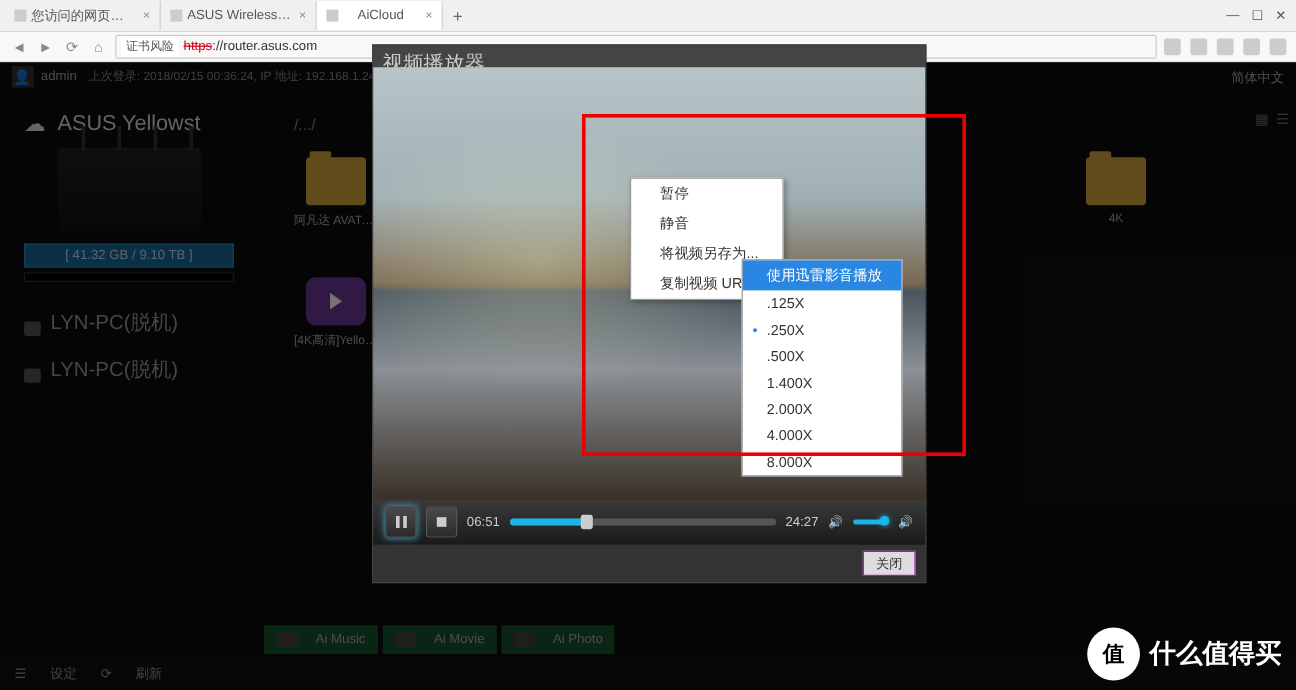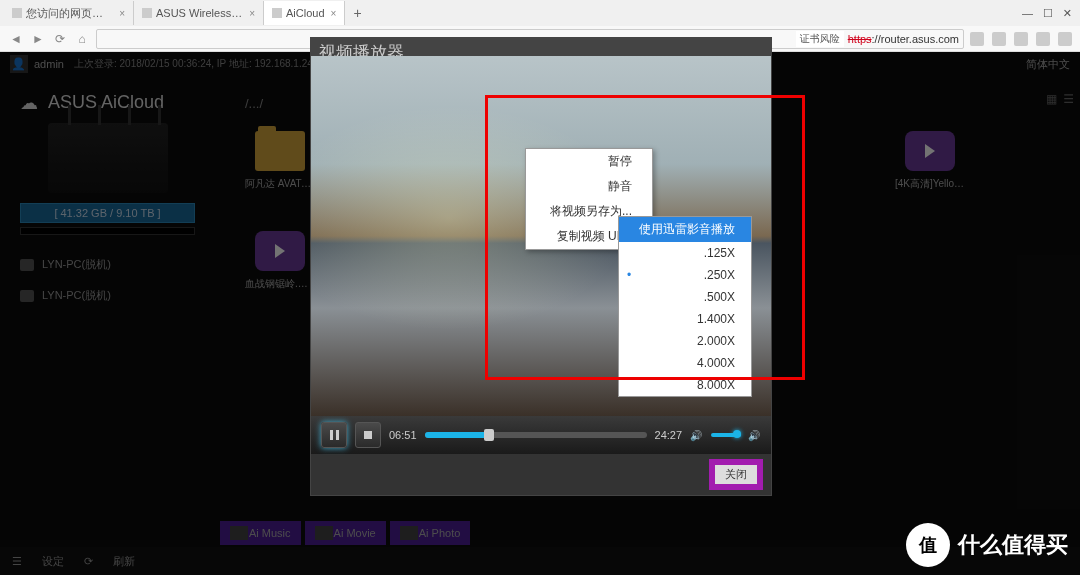--- a/index.html
+++ b/index.html
@@ -1,30 +1,30 @@
 <!DOCTYPE html>
 <html><head>
 <meta charset="utf-8">
 <style>
 * { margin: 0; padding: 0; box-sizing: border-box; font-family: Arial, "Microsoft YaHei", sans-serif; }
 body { width: 1080px; height: 575px; background: #1a1a1a; overflow: hidden; position: relative; }
 
 
 .browser-tabs { height: 26px; background: #f0f0f0; display: flex; align-items: center; padding-left: 4px; }
 .tab { display: flex; align-items: center; padding: 4px 8px; font-size: 11px; color: #555; border-right: 1px solid #ccc; max-width: 130px; height: 24px; }
-.tab.active { background: #fff; }
+.tab.active { background: #fff; gap: 12px; }
 .tab-icon { width: 10px; height: 10px; background: #ccc; margin-right: 4px; flex-shrink: 0; }
 .tab-label { white-space: nowrap; overflow: hidden; text-overflow: ellipsis; }
 .tab-close { margin-left: 6px; color: #888; font-size: 10px; }
 .tab-add { padding: 0 8px; color: #666; font-size: 14px; }
 .window-controls { margin-left: auto; display: flex; gap: 10px; padding-right: 8px; color: #555; font-size: 11px; }
 
 .address-bar { height: 26px; background: #f8f8f8; display: flex; align-items: center; padding: 0 8px; gap: 6px; border-bottom: 1px solid #ddd; }
 .nav-btn { width: 16px; height: 16px; color: #888; display: flex; align-items: center; justify-content: center; font-size: 12px; }
-.url-box { flex: 1; display: flex; align-items: center; height: 20px; border: 1px solid #ccc; border-radius: 2px; padding: 0 4px; font-size: 11px; justify-content: flex-end; }
+.url-box { flex: 1; display: flex; align-items: center; height: 20px; border: 1px solid #ccc; border-radius: 2px; padding: 0 4px; font-size: 11px; }
 .risk-badge { background: #fff; color: #555; padding: 1px 4px; font-size: 10px; margin-right: 4px; }
 .url-https { color: #d0021b; text-decoration: line-through; }
 .url-rest { color: #333; }
 .ext-icons { display: flex; gap: 8px; }
 .ext-icon { width: 14px; height: 14px; background: #ccc; border-radius: 2px; }
 
 
 .app { position: absolute; top: 52px; left: 0; right: 0; bottom: 0; background: #0d0d0d; }
 .dim-overlay { position: absolute; inset: 0; background: rgba(0,0,0,0.55); z-index: 2; }
 
@@ -34,35 +34,35 @@
 .lang { margin-left: auto; color: #aaa; font-size: 11px; }
 
 .app-body { display: flex; height: calc(100% - 60px); }
 .sidebar { width: 215px; padding: 10px; }
 .logo-row { display: flex; align-items: center; color: #ddd; font-size: 18px; margin: 6px 0 10px 4px; }
 .cloud-icon { width: 30px; height: 20px; margin-right: 4px; display:flex; align-items:center; justify-content:center; }
 .router-img { width: 120px; height: 70px; margin: 0 auto 10px; background: linear-gradient(#222, #111); border-radius: 4px; position: relative; }
 .router-img::before { content:""; position:absolute; top:-18px; left:20px; width:3px; height:20px; background:#333; box-shadow: 30px 0 #333, 60px 0 #333, 90px 0 #333; }
 .storage-badge { background: #1a6b9c; color: #cde; text-align: center; font-size: 11px; padding: 3px; border: 1px solid #2a8bbc; margin: 0 10px; }
 .storage-bar { height: 8px; background: #000; margin: 4px 10px 14px; border: 1px solid #333; }
-.pc-item { display:flex; align-items:center; color:#999; font-size: 11px; padding: 8px 10px; }
+.pc-item { display:flex; align-items:flex-end; color:#999; font-size: 17px; padding: 8px 10px; }
 .pc-icon { width:14px; height:12px; background:#555; margin-right:8px; border-radius:2px; }
 
 .content { flex: 1; padding: 20px 10px; position: relative; }
 .breadcrumb { color: #888; font-size: 13px; margin-bottom: 20px; margin-left: 20px; }
 .file-grid { display: flex; flex-wrap: wrap; gap: 40px 60px; padding-left: 20px; }
 .file-item { width: 70px; text-align: center; color: #aaa; font-size: 10px; }
 .folder-icon { width: 50px; height: 40px; background: #d4a73c; border-radius: 3px; margin: 0 auto 6px; position:relative; }
 .folder-icon::before { content:""; position:absolute; top:-5px; left:3px; width:18px; height:7px; background:#d4a73c; border-radius:2px 2px 0 0;}
 .video-icon { width: 50px; height: 40px; background: #6b3a9a; border-radius: 8px; margin: 0 auto 6px; display:flex; align-items:center; justify-content:center; color:#fff; }
 .play-tri { width:0; height:0; border-left:10px solid #fff; border-top:7px solid transparent; border-bottom:7px solid transparent; }
 .file-label { white-space: nowrap; overflow: hidden; text-overflow: ellipsis; }
 
 .app-footer { position: absolute; bottom: 30px; left: 220px; display: flex; gap: 4px; }
-.footer-tab { display:flex; align-items:center; gap:1px; color:#aaa; font-size:11px; padding: 5px 10px; background:#4c1d95;justify-content:center; }
+.footer-tab { display:flex; align-items:center; gap:15px; color:#aaa; font-size:11px; padding: 5px 10px; background:#14532d;justify-content:center; }
 .footer-icon { width:18px; height:14px; background:#444; }
 
 .bottom-bar { position: absolute; bottom: 0; left:0; right:0; height: 28px; background: #111; display:flex; align-items:center; padding: 0 12px; gap: 20px; color:#999; font-size:11px; }
 
 
 .watermark { position:absolute; right:12px; bottom:8px; display:flex; align-items:center; gap:8px; z-index:100; }
 .wm-circle { width:44px; height:44px; background:#fff; border-radius:50%; display:flex; align-items:center; justify-content:center; color:#000; font-size:18px; font-weight:bold; }
 .wm-text { color:#fff; font-size:22px; font-weight:bold; }
 
 
@@ -79,24 +79,24 @@
 .stop-sq { width:8px; height:8px; background:#ccc; }
 .time-text { color:#ccc; font-size:11px; }
 .progress { flex:1; height:6px; background:#555; border-radius:3px; position:relative; }
 .progress-fill { position:absolute; left:0; top:0; height:100%; width:28%; background:#1bb4e8; border-radius:3px; }
 .progress-thumb { position:absolute; left:27%; top:-3px; width:10px; height:12px; background:#ccc; border-radius:2px; }
 .vol-icon { color:#ccc; font-size:10px; }
 .vol-slider { width:30px; height:4px; background:#1bb4e8; border-radius:2px; position:relative; }
 .vol-thumb { position:absolute; right:0; top:-3px; width:8px; height:8px; background:#1bb4e8; border-radius:50%; box-shadow:0 0 4px #1bb4e8; }
 
 .modal-footer { background:#333; padding:5px 8px; text-align:right; }
-.close-btn { background:#ddd; color:#333; font-size:11px; padding:2px 10px; border:6px solid #a21caf; }
-
-
-.context-menu { position:absolute; top:148px; left:525px; background:#fff; border:1px solid #999; font-size:12px; z-index:20; box-shadow:2px 2px 5px rgba(0,0,0,0.3);text-align:right; }
+.close-btn { background:#ddd; color:#333; font-size:11px; padding:2px 10px; border:1px solid #a21caf; }
+
+
+.context-menu { position:absolute; top:148px; left:525px; background:#fff; border:1px solid #999; font-size:12px; z-index:20; box-shadow:2px 2px 5px rgba(0,0,0,0.3); }
 .menu-item { padding:4px 20px 4px 24px; color:#333; min-width:90px; white-space:nowrap; }
 .menu-item.highlight { background:#2986e2; color:#fff; }
 .menu-arrow { float:right; margin-left:10px; font-size:10px; }
 
 .submenu { position:absolute; top:67px; left:92px; background:#fff; border:1px solid #999; font-size:12px; min-width:100px; }
 .submenu .menu-item { padding:4px 16px 4px 20px; position:relative; }
 .submenu .menu-item.sel::before { content:"•"; position:absolute; left:8px; color:#2986e2; }
 
 
 .red-box { position:absolute; top:95px; left:485px; width:320px; height:285px; border:3px solid #e00; z-index:50; pointer-events:none; }
@@ -157,21 +157,21 @@
   </div>
   <div class="view-tools">
     <span>▦</span>
     <span>☰</span>
   </div>
 
   <div class="app-body">
     <div class="sidebar">
       <div class="logo-row">
         <span class="cloud-icon">☁</span>
-        <span>ASUS AiCloud</span>
+        <span>ASUS Yellowst</span>
       </div>
       <div class="router-img"></div>
       <div class="storage-badge">[ 41.32 GB / 9.10 TB ]</div>
       <div class="storage-bar"></div>
       <div class="pc-item">
           <span class="pc-icon"></span>
           <span>LYN-PC(脱机)</span>
         </div>
       <div class="pc-item">
           <span class="pc-icon"></span>
@@ -183,20 +183,24 @@
       <div class="breadcrumb">/.../</div>
       <div class="file-grid">
         <div class="file-item">
             <div class="folder-icon"></div>
             <div class="file-label">阿凡达 AVATAR...</div>
           </div>
         <div class="file-item" style="opacity:0"></div>
         <div class="file-item" style="opacity:0"></div>
         <div class="file-item" style="opacity:0"></div>
         <div class="file-item" style="opacity:0"></div>
+        <div class="file-item">
+            <div class="folder-icon"></div>
+            <div class="file-label">4K</div>
+          </div>
         <div class="file-item">
             <div class="video-icon">
               <div class="play-tri"></div>
             </div>
             <div class="file-label">[4K高清]Yellowst...</div>
           </div>
         <div class="file-item">
             <div class="video-icon">
               <div class="play-tri"></div>
             </div>

